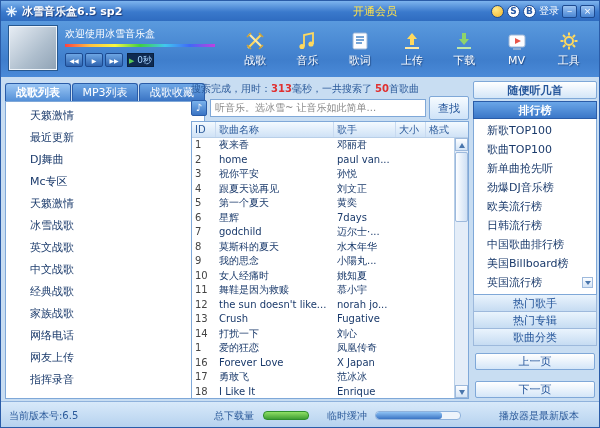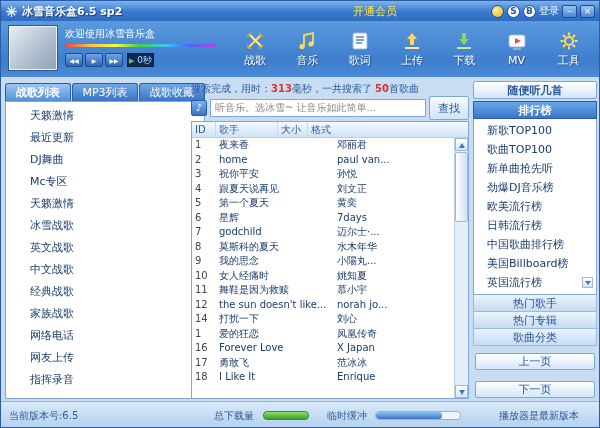--- a/index.html
+++ b/index.html
@@ -252,20 +252,21 @@
       <span>搜索完成，用时：</span><span class="red">313</span><span>毫秒，一共搜索了 </span><span class="red">50</span><span>首歌曲</span>
     </div>
     <div class="searchrow">
       <span class="sicon"></span>
       <input class="searchinput" value="听音乐。选冰雪~ 让音乐如此简单..." style="">
       <button class="searchbtn">查找</button>
     </div>
     <div class="table">
       <div class="thead">
         <span class="c-id">ID</span>
+        <span class="c-name">歌曲名称</span>
         <span class="c-singer">歌手</span>
         <span class="c-size">大小</span>
         <span class="c-fmt">格式</span>
       </div>
       <div class="tbody">
 
           <div class="trow">
             <span class="c-id">1</span>
             <span class="c-name">夜来香</span>
             <span class="c-singer">邓丽君</span>
@@ -354,20 +355,27 @@
           </div>
 
           <div class="trow">
             <span class="c-id">12</span>
             <span class="c-name">the sun doesn't like...</span>
             <span class="c-singer">norah jo...</span>
             <span class="c-size"></span>
             <span class="c-fmt"></span>
           </div>
 
+          <div class="trow">
+            <span class="c-id">13</span>
+            <span class="c-name">Crush</span>
+            <span class="c-singer">Fugative</span>
+            <span class="c-size"></span>
+            <span class="c-fmt"></span>
+          </div>
 
           <div class="trow">
             <span class="c-id">14</span>
             <span class="c-name">打扰一下</span>
             <span class="c-singer">刘心</span>
             <span class="c-size"></span>
             <span class="c-fmt"></span>
           </div>
 
           <div class="trow">

